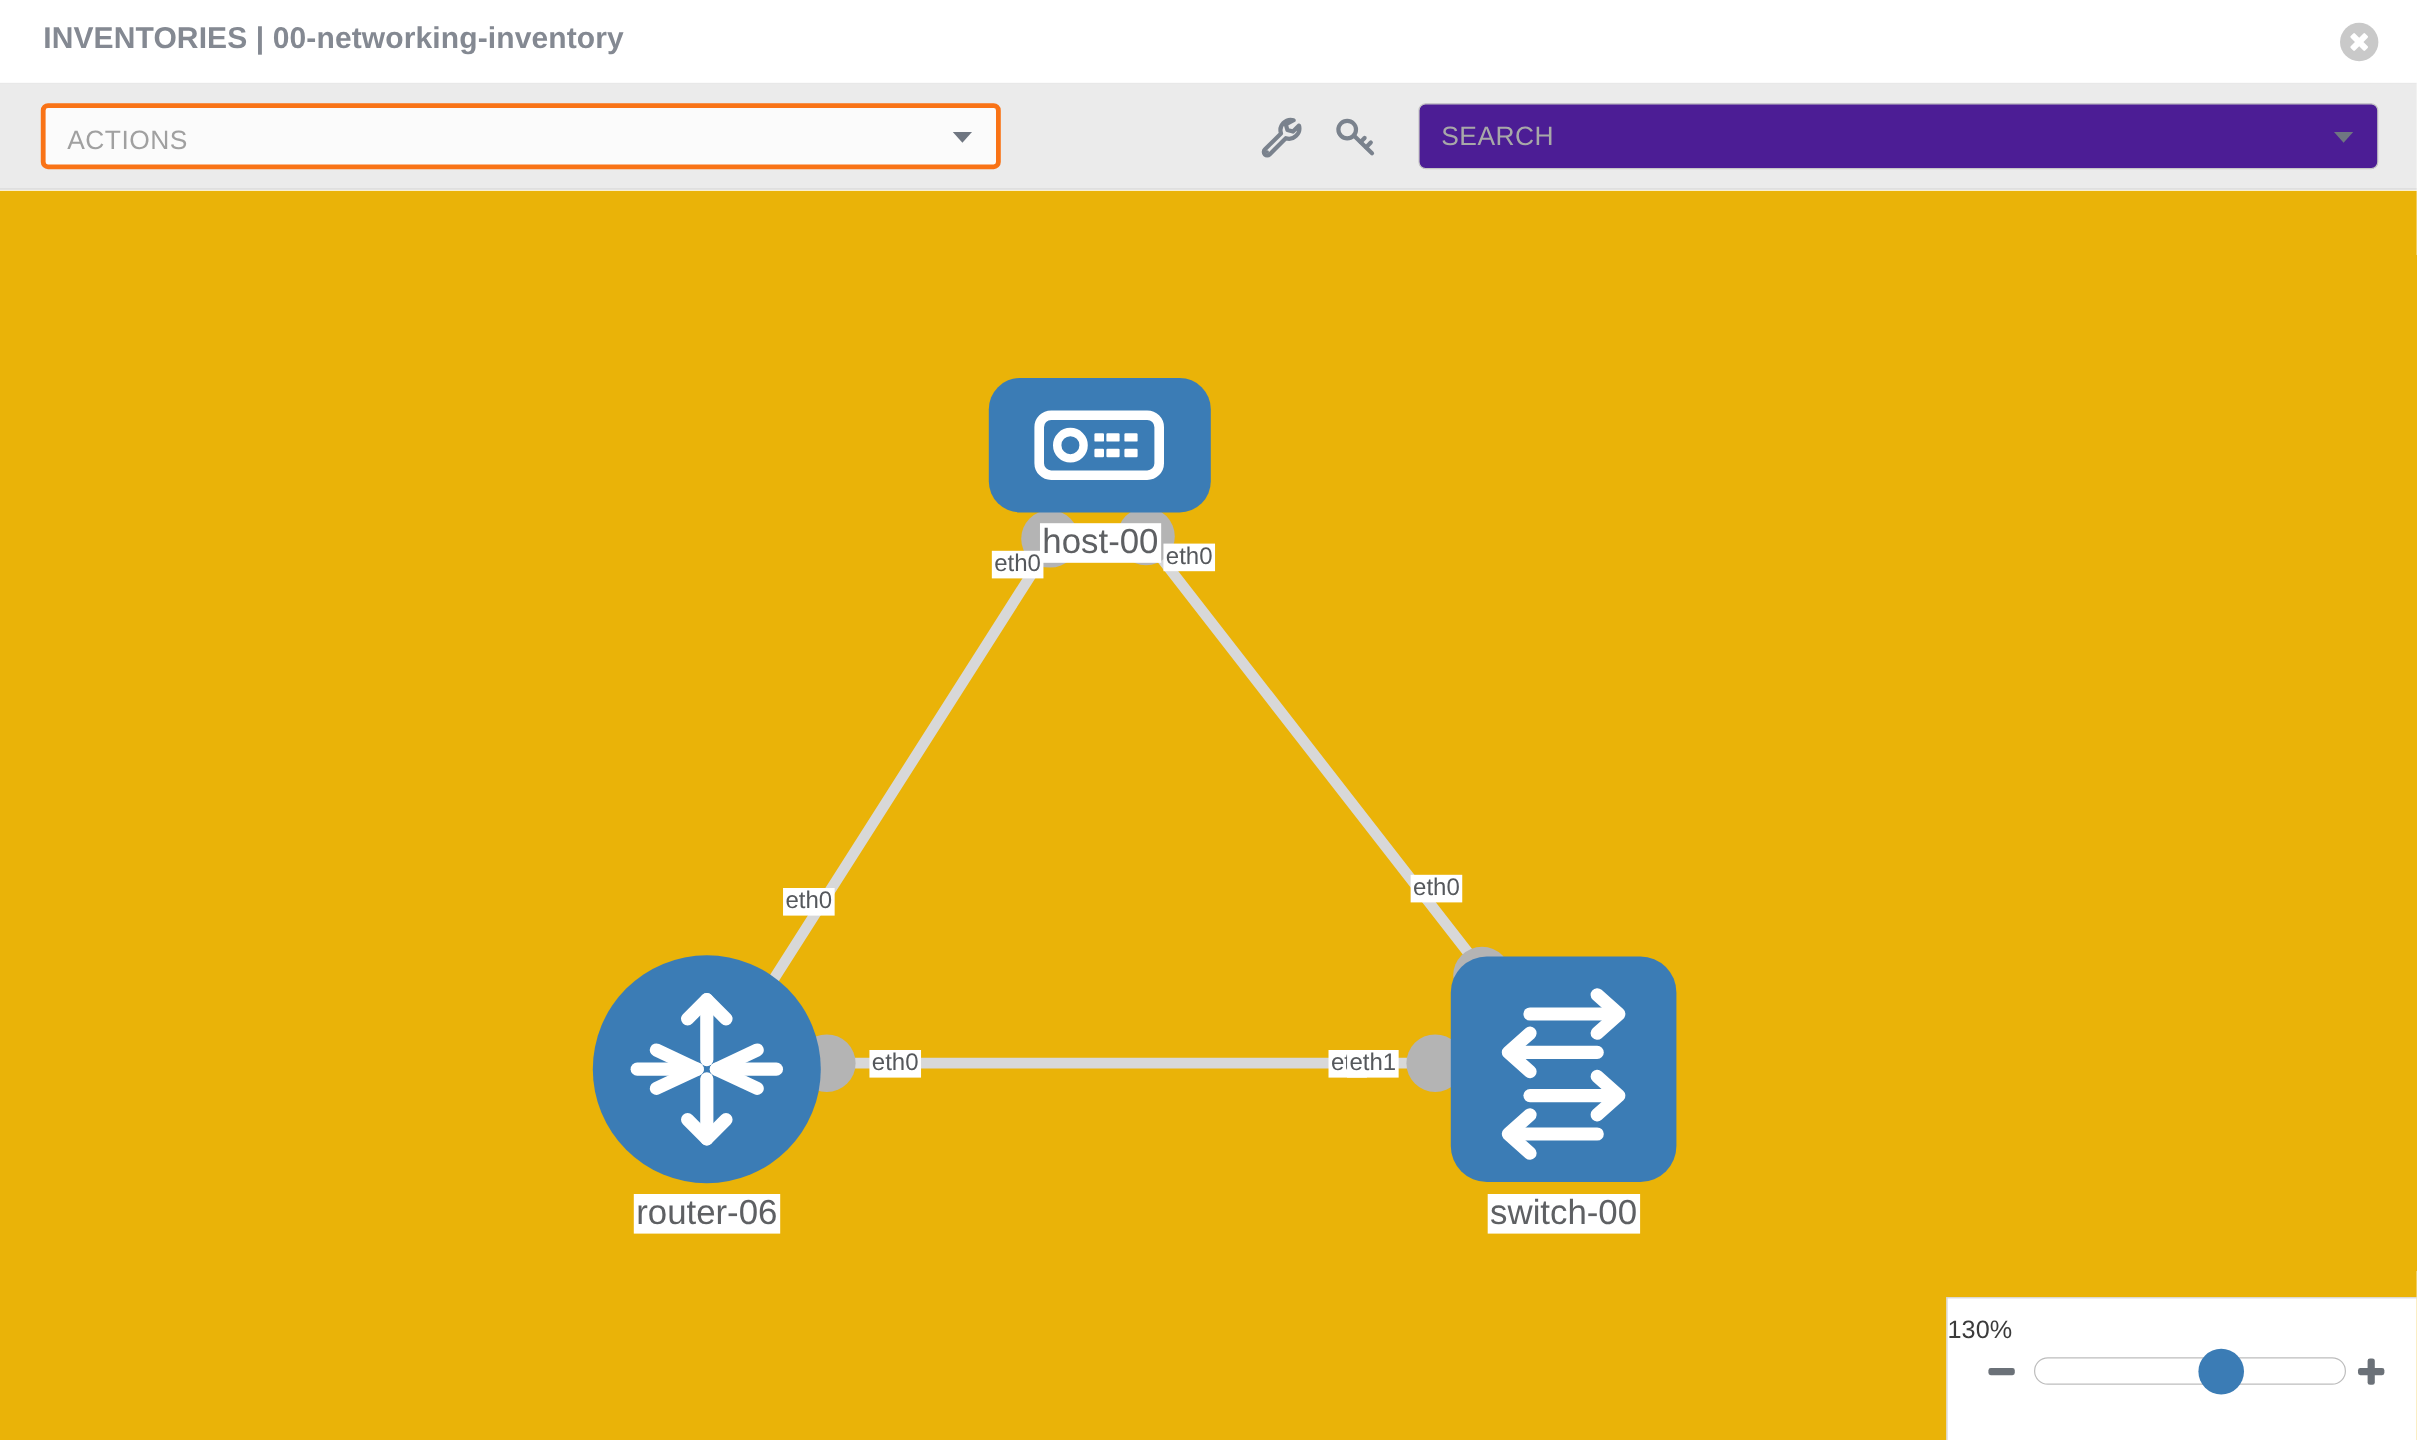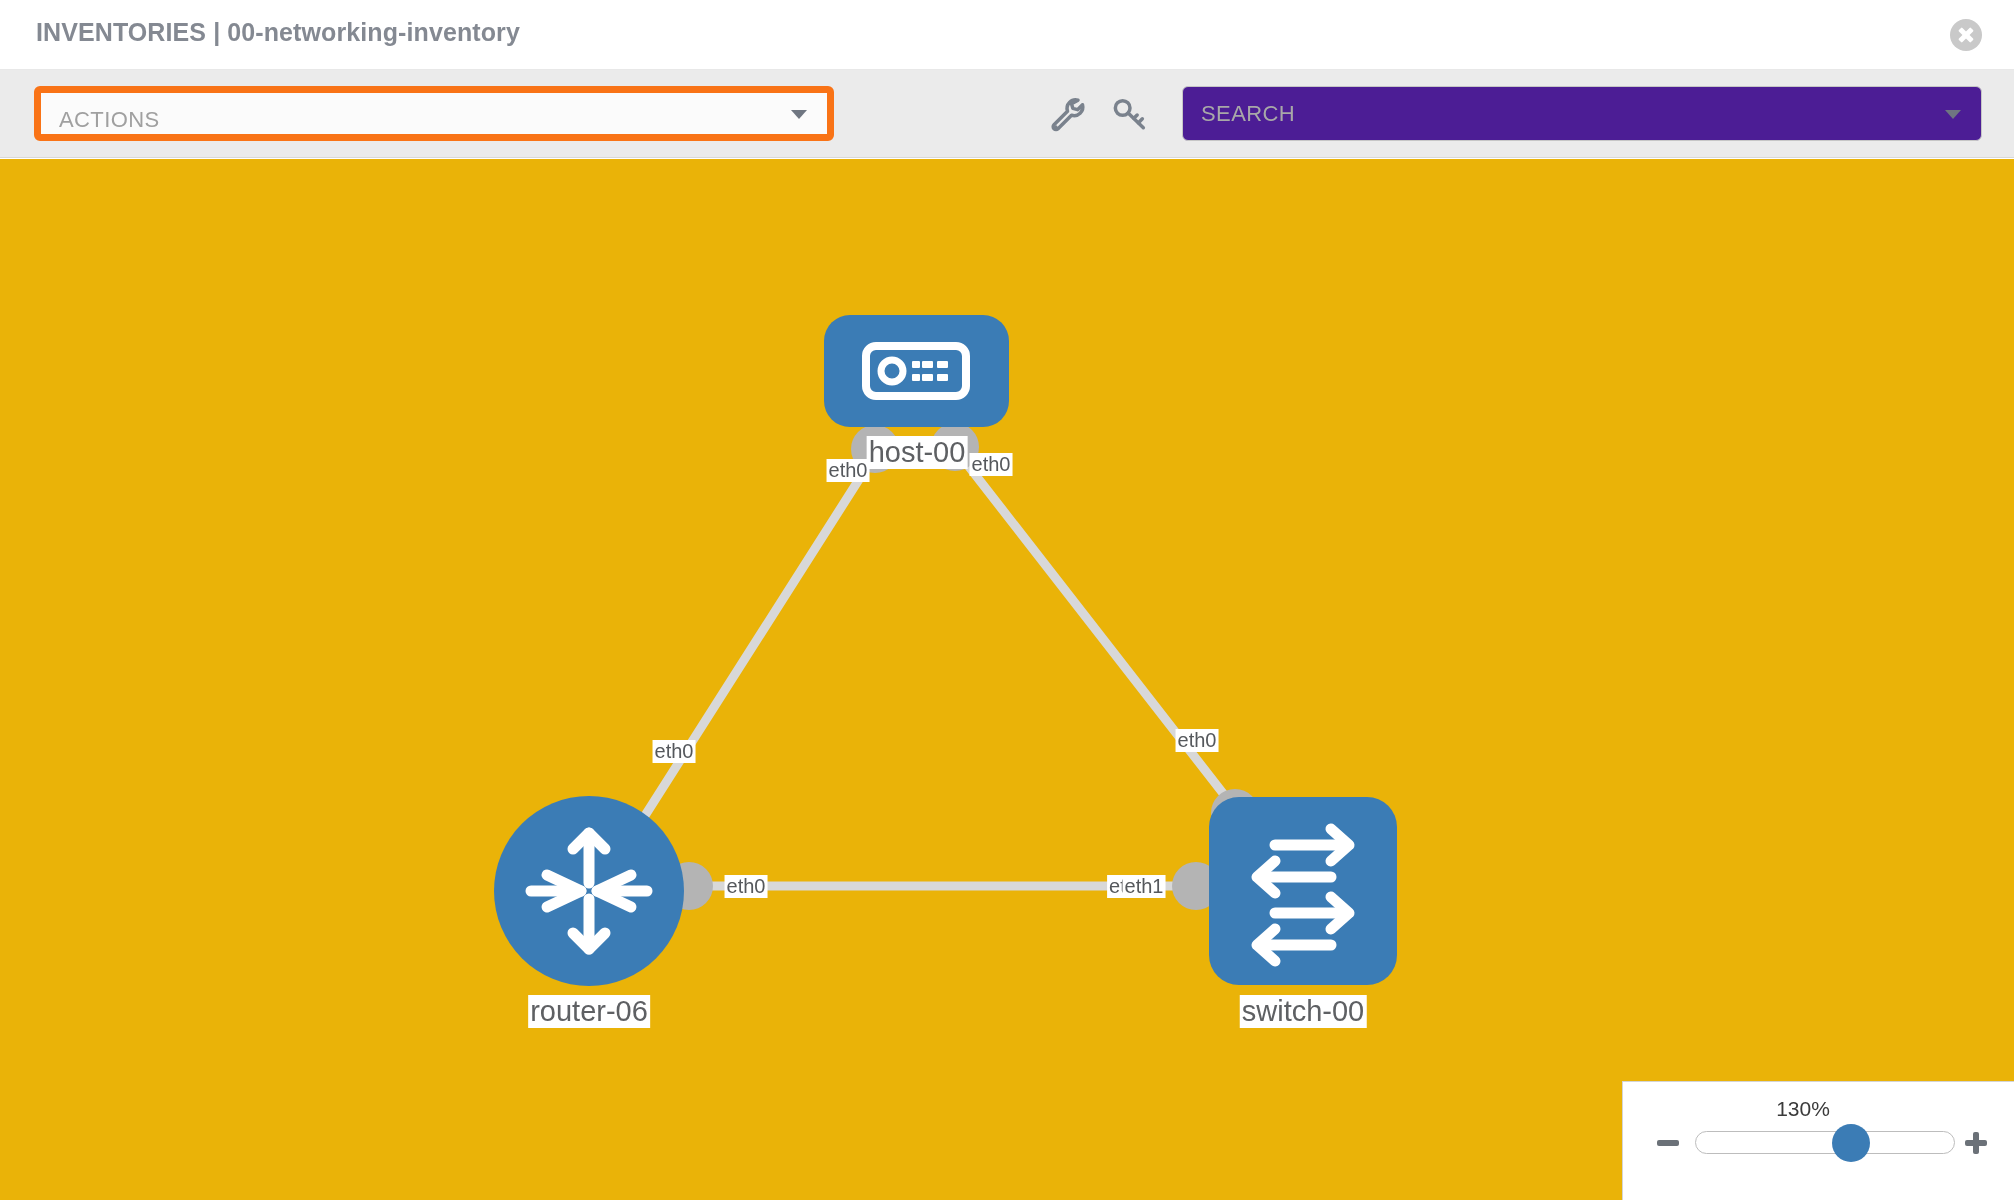--- a/index.html
+++ b/index.html
@@ -71,21 +71,21 @@
     border-bottom: 1px solid #d8d8d8;
   }
 
   .actions-select {
     position: absolute;
     left: 34px;
     top: 16px;
     width: 800px;
     height: 55px;
     background: #fbfbfb;
-    border: 7px solid #f97316;
+    border: 4px solid #f97316;
     border-radius: 6px;
     cursor: pointer;
   }
   .actions-label {
     position: absolute;
     left: 18px;
     top: 14px;
     font-size: 22px;
     color: #a0a0a0;
     letter-spacing: 0.4px;
@@ -179,21 +179,21 @@
     background: #ffffff;
     border: 1px solid #d4d4d4;
     border-right: none;
     border-bottom: none;
   }
   .zoom-percent {
     position: absolute;
     top: 15px;
     left: 0;
     width: 360px;
-    text-align: center;
+    text-align: left;
     font-size: 21px;
     color: #3b3b3b;
   }
   .zoom-minus, .zoom-plus {
     position: absolute;
     top: 46px;
     width: 30px;
     height: 30px;
     cursor: pointer;
   }

